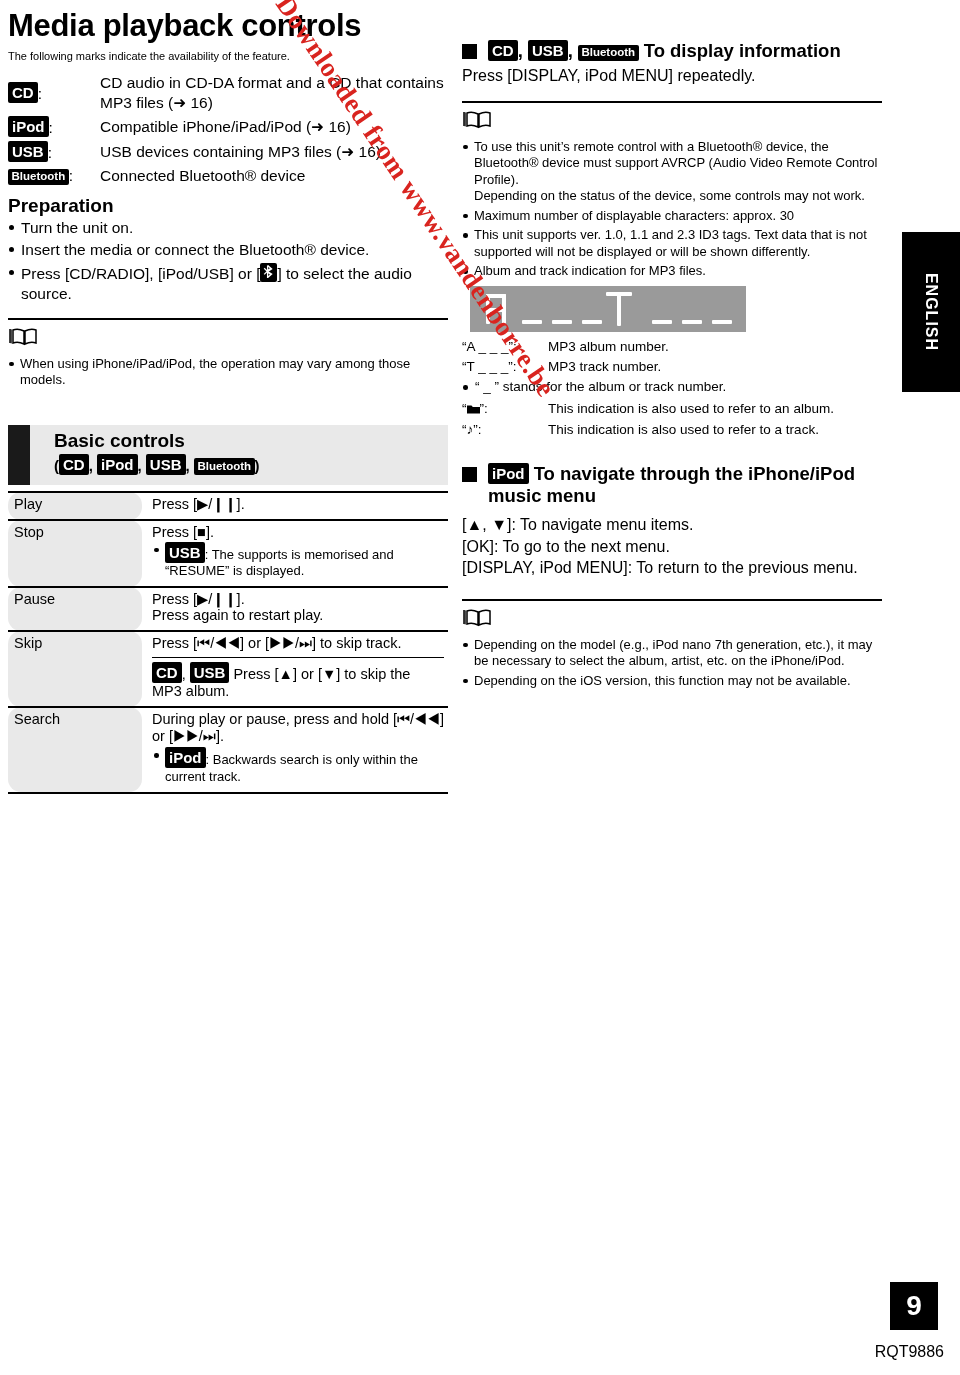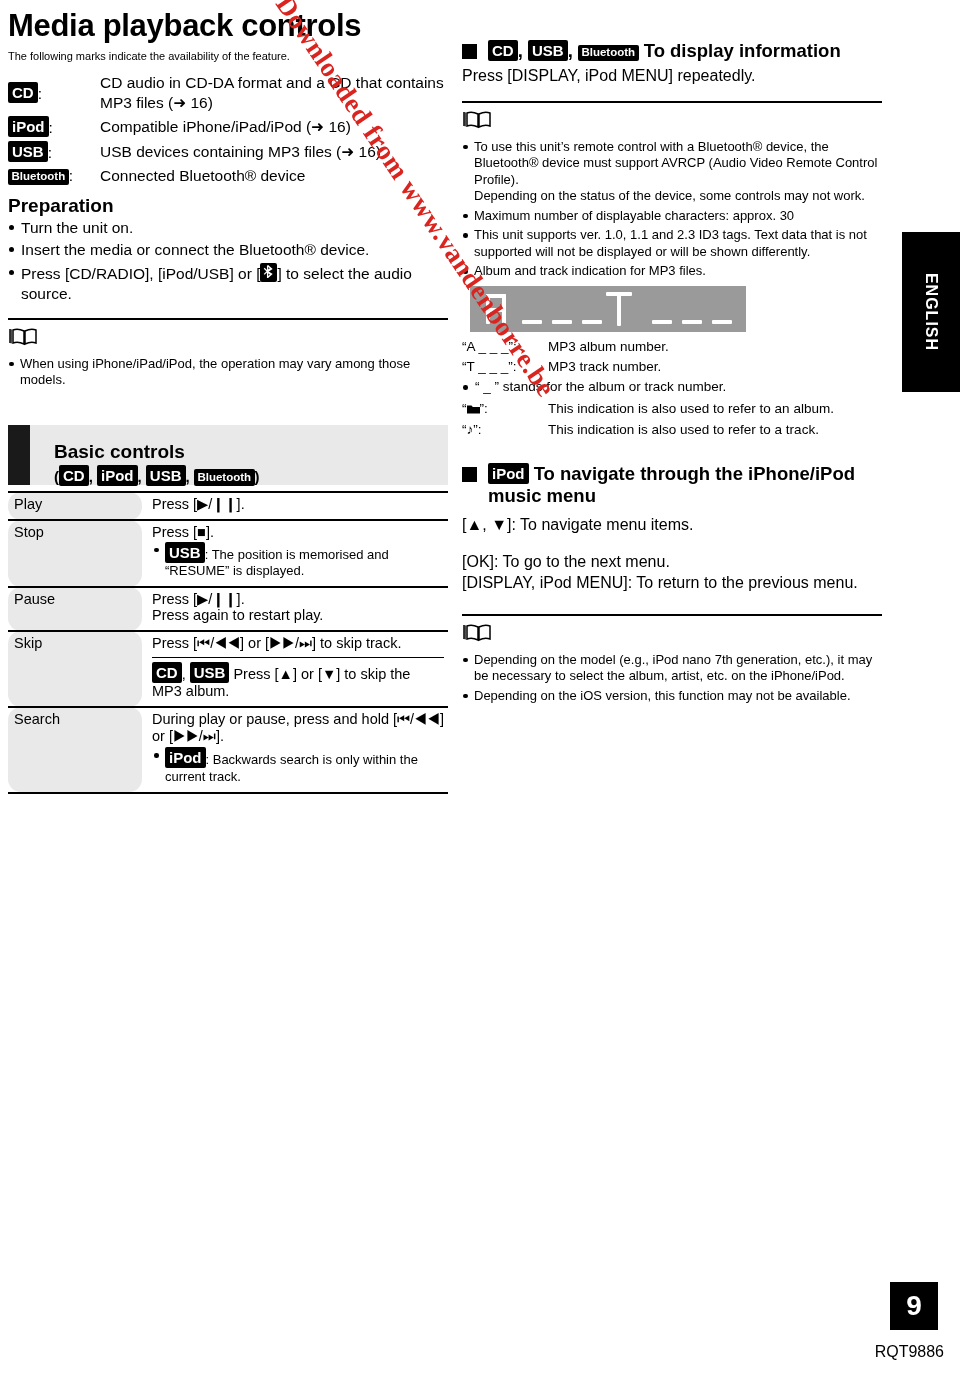--- a/index.html
+++ b/index.html
@@ -56,21 +56,21 @@
     content:""; position:absolute; left:1px; top:6px;
     width:4.5px; height:4.5px; border-radius:50%; background:#000;
   }
 
   
   .band {
     margin-top:36px; display:flex; align-items:stretch;
     background:#e9e9e9; height:60px;
   }
   .band-bar { width:22px; background:#1a1a1a; flex:0 0 22px; }
-  .band-txt { padding:5px 0 0 24px;margin-top:11px; }
+  .band-txt { padding:5px 0 0 24px; }
   .band-title { font-size:19px; font-weight:bold; line-height:1.15; }
   .band-sub { font-size:15px; font-weight:bold; margin-top:2px; }
 
   
   table.ctrl { width:440px; border-collapse:collapse; margin-top:6px; font-size:14.5px; }
   table.ctrl td { vertical-align:top; padding:3px 4px 7px 4px; }
   table.ctrl tr > td.k {
     width:124px; background:#e9e9e9; padding-left:6px; white-space:nowrap;border-radius:13px;
   }
   table.ctrl tr > td.v { padding-left:10px; }
@@ -211,21 +211,21 @@
         <td class="v">
           <div>Press [▶/❙❙].</div>
         </td>
       </tr>
 
       <tr class="trow">
         <td class="k">Stop</td>
         <td class="v">
           <div>Press [■].</div>
           <ul class="tn">
-            <li><span class="badge">USB</span><span>: The position is memorised and “RESUME” is displayed.</span></li>
+            <li><span class="badge">USB</span><span>: The supports is memorised and “RESUME” is displayed.</span></li>
           </ul>
         </td>
       </tr>
 
       <tr class="trow">
         <td class="k">Pause</td>
         <td class="v">
           <div>Press [▶/❙❙].</div>
           <div>Press again to restart play.</div>
         </td>
@@ -321,21 +321,21 @@
         <div>This indication is also used to refer to a track.</div>
       </div>
     </div>
 
     <div class="sect" style="margin-top:24px">
       <div class="sq"></div>
       <div class="sect-t"><span class="badge">iPod</span>
         <span>To navigate through the iPhone/iPod music menu</span></div>
     </div>
     <p class="para" style="margin-top:8px">[▲, ▼]: To navigate menu items.</p>
-    <p class="para" style="margin-top:16px">[OK]: To go to the next menu.</p>
+    <p class="para" style="margin-top:1px">[OK]: To go to the next menu.</p>
     <p class="para" style="margin-top:0">[DISPLAY, iPod MENU]: To return to the previous menu.</p>
 
     <div class="rule" style="margin-top:20px"></div>
     <div class="bookicon">
       <svg width="34" height="19" viewBox="0 0 34 19">
         <path d="M2 2 L2 16 M5 3 Q10 1 16 4 L16 17 Q10 14 5 16 Z M17 4 Q23 1 28 3 L28 16 Q23 14 17 17 Z" stroke="#000" stroke-width="1.5" fill="none"></path>
         <path d="M3.2 2.4 L3.2 16.4" stroke="#000" stroke-width="1" fill="none"></path>
       </svg>
     </div>
     <ul class="note">

